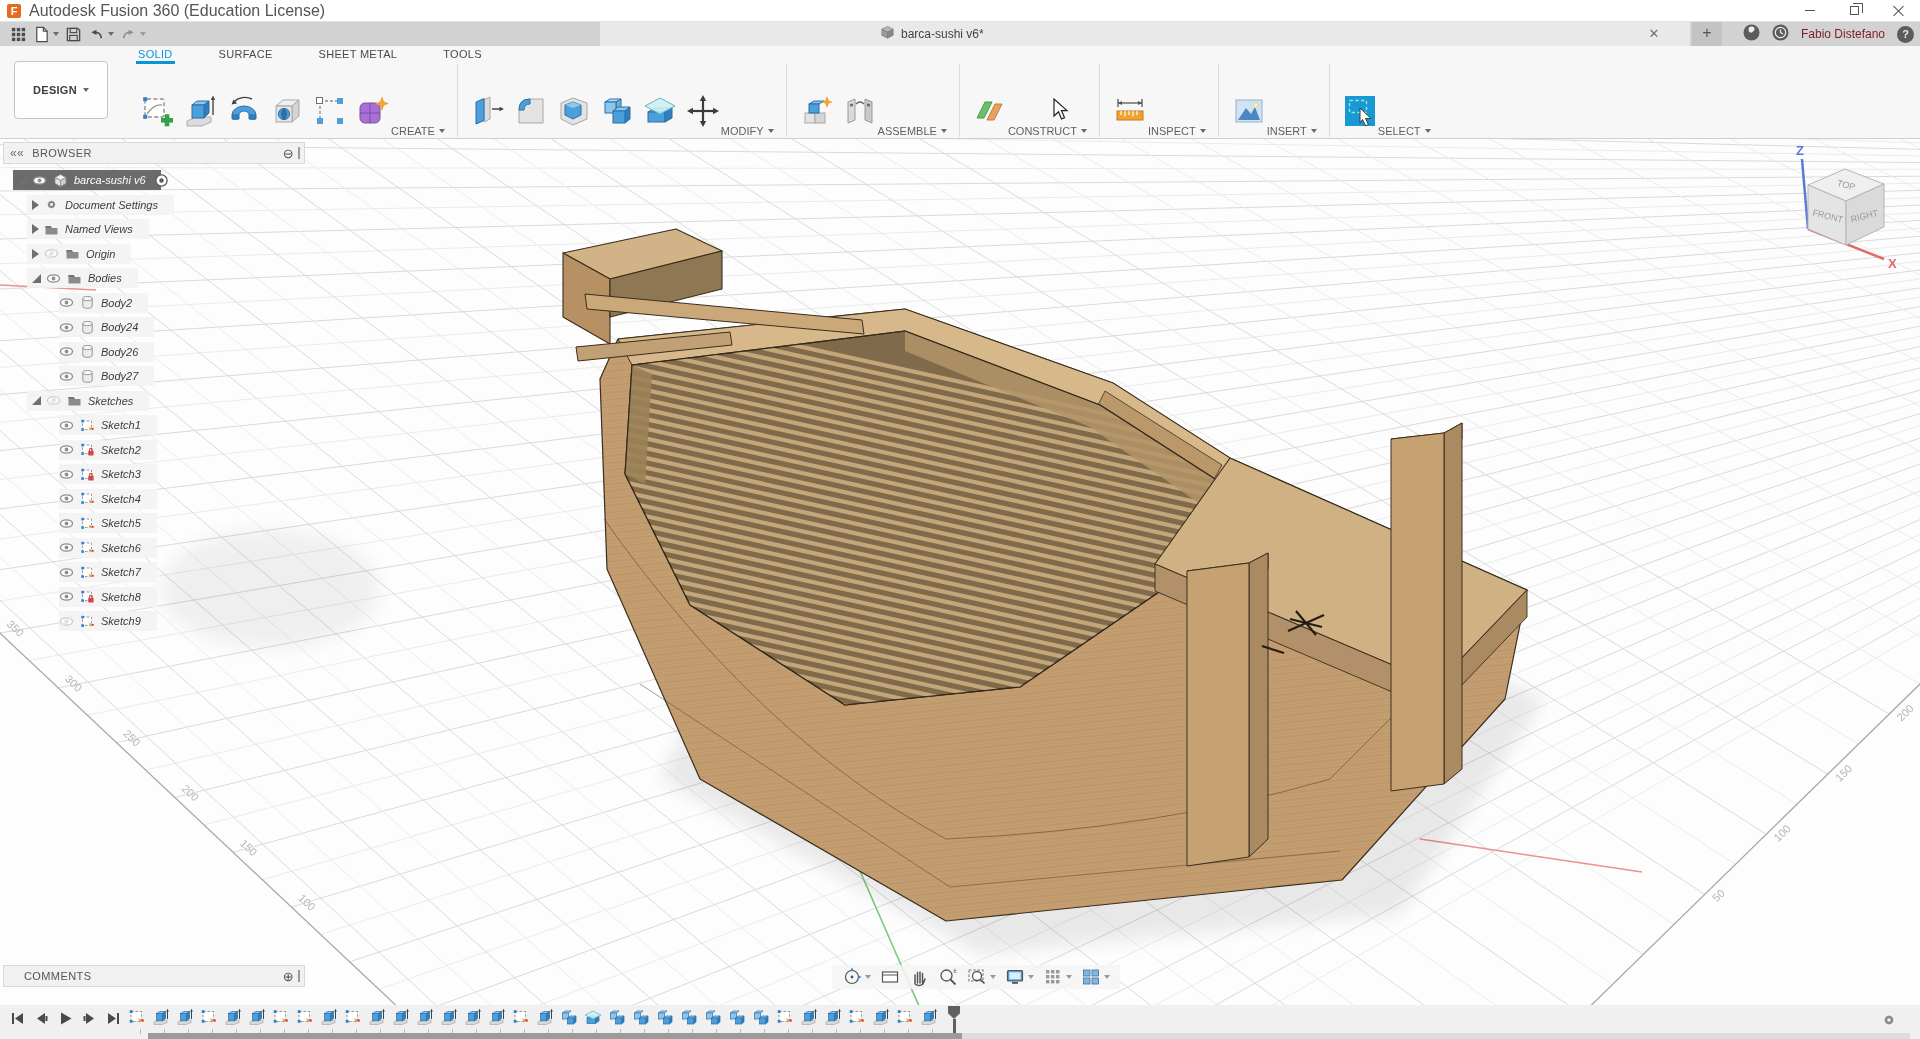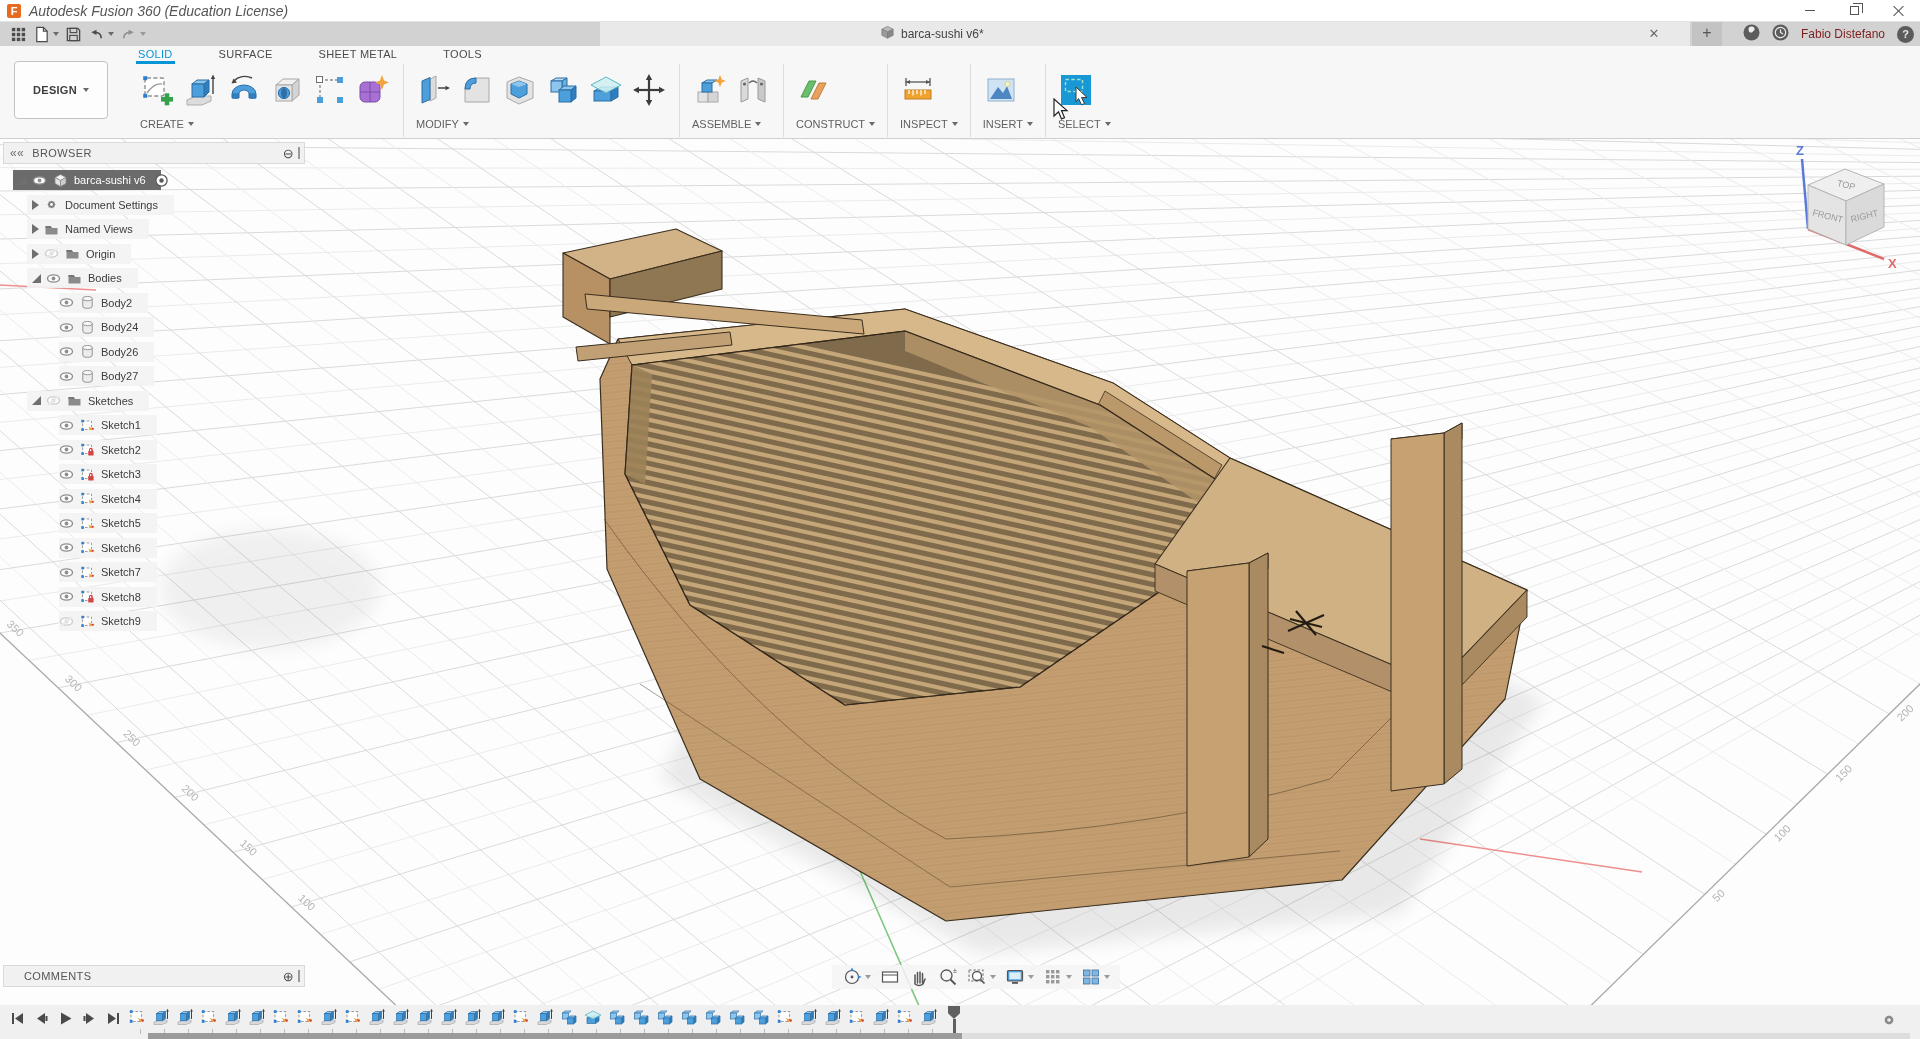--- a/index.html
+++ b/index.html
@@ -5,21 +5,21 @@
   * { margin:0; padding:0; box-sizing:border-box; }
   html,body { width:1920px; height:1039px; overflow:hidden; background:#fff;
               font-family:"Liberation Sans", sans-serif; -webkit-font-smoothing:antialiased; }
   #app { position:relative; width:1920px; height:1039px; }
 
   
   .titlebar { position:absolute; top:0; left:0; right:0; height:22px; background:#ffffff;
               border-bottom:1px solid #e3e3e3; display:flex; align-items:center; }
   .app-logo { width:14px; height:14px; margin:0 8px 0 7px; background:#e66b1e; color:#fff;
               font-size:11px; font-weight:bold; text-align:center; line-height:14px; border-radius:2px; }
-  .win-title { font-size:14px; color:#555;font-style:italic; }
+  .win-title { font-size:16px; color:#555; }
   .win-controls { margin-left:auto; display:flex; }
   .win-btn { width:44px; height:21px; display:flex; align-items:center; justify-content:center; color:#555; }
   .glyph-min { width:10px; height:0; border-top:1px solid #555; display:block; }
   .glyph-restore { width:9px; height:9px; border:1px solid #555; position:relative; display:block; }
   .glyph-restore:before { content:""; position:absolute; left:2px; top:-4px; width:9px; height:9px; border:1px solid #555; border-left:none; border-bottom:none; }
   .glyph-close { position:relative; width:11px; height:11px; display:block; }
   .glyph-close:before,.glyph-close:after { content:""; position:absolute; left:5px; top:-1px; width:1px; height:14px; background:#555; }
   .glyph-close:before { transform:rotate(45deg);} .glyph-close:after { transform:rotate(-45deg);}
 
   
@@ -45,41 +45,41 @@
   
   .ribbon { position:absolute; top:46px; left:0; right:0; height:93px; background:#f7f7f7;
             border-bottom:1px solid #cfcfcf; }
   .ws-btn { position:absolute; left:14px; top:15px; width:94px; height:58px; background:#fdfdfd;
             border:1px solid #c4c4c4; border-radius:4px; display:flex; align-items:center; justify-content:center;
             font-size:11px; font-weight:bold; color:#3d3d3d; letter-spacing:.3px; }
   .rtabs { position:absolute; left:136px; top:1px; display:flex; gap:42px; height:17px; }
   .rtab { font-size:11px; color:#4a4a4a; letter-spacing:.3px; padding:1px 2px 0; }
   .rtab.active { color:#0696d7; border-bottom:3px solid #0696d7; }
   .rgroups { position:absolute; left:128px; top:18px; display:flex; height:73px; }
-  .rgroup { display:flex; flex-direction:column; align-items:flex-start; padding:0 12px; border-right:1px solid #dcdcdc; }
+  .rgroup { display:flex; flex-direction:row; align-items:flex-end; padding:0 12px; border-right:1px solid #dcdcdc; }
   .rgroup:last-child { border-right:none; }
   .rtools { display:flex; gap:7px; height:52px; align-items:center; }
   .rlabel { font-size:11px; color:#5f5f5f; margin-top:2px; display:flex; align-items:center; }
   .tool-btn { width:36px; height:40px; display:flex; align-items:center; justify-content:center; border-radius:2px; }
   svg.ric { width:34px; height:34px; }
 
   
   .viewport { position:absolute; top:139px; left:0; width:1920px; height:866px; background:#fdfdfd; overflow:hidden; }
   #scene { position:absolute; left:0; top:0; width:1920px; height:866px; }
   .grid-lbl { font-size:11px; fill:#b5b5b5; }
 
   
   .browser { position:absolute; left:3px; top:3px; width:302px; }
   .panel-head { height:22px; background:#f1f1f1; border:1px solid #d9d9d9; display:flex; align-items:center;
                 font-size:11px; color:#555; letter-spacing:.4px; }
   .panel-head .chev { color:#6f6f6f; font-size:12px; margin:0 8px 0 6px; }
   .panel-head .spacer { flex:1; }
   .panel-head .mini { color:#4c4c4c; font-size:13px; margin-right:4px; }
   .panel-head .drag { width:1px; height:12px; border-left:1px solid #9a9a9a; border-right:1px solid #9a9a9a; margin-right:4px; }
-  #browser-rows { margin-top:6px; }
+  #browser-rows { margin-top:6px;font-style:italic; }
   .brow { display:flex; align-items:center; height:20px; margin-bottom:4.5px; width:max-content;
           background:rgba(243,243,243,.92); padding-right:16px; font-size:11px; color:#3c3c3c; }
   .brow.sel { background:#6b6b6b; color:#fff; }
   .brow .exp { width:0; height:0; margin:0 5px; }
   .exp.col { border-top:5px solid transparent; border-bottom:5px solid transparent; border-left:7px solid #6f6f6f; }
   .exp.open { border-left:9px solid transparent; border-bottom:9px solid #6f6f6f; }
   .brow svg { width:15px; height:15px; margin-right:6px; flex:none; }
   .brow .lbl { white-space:nowrap; }
   .radio-out { margin-left:8px; }
 

